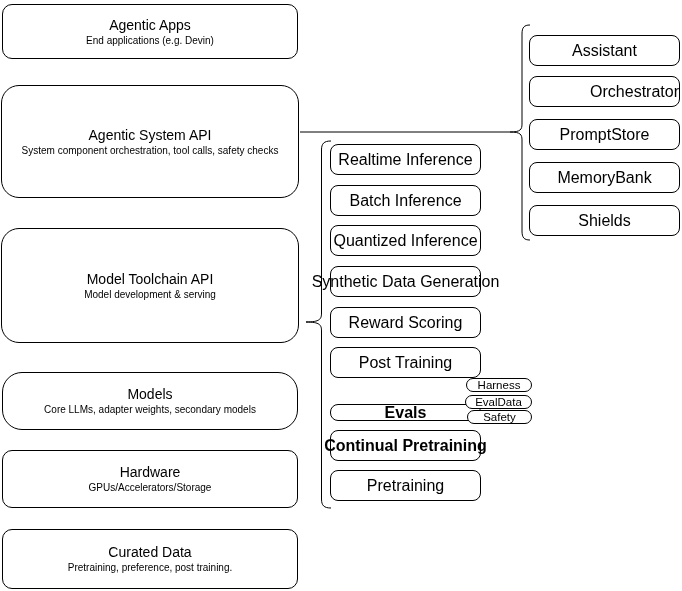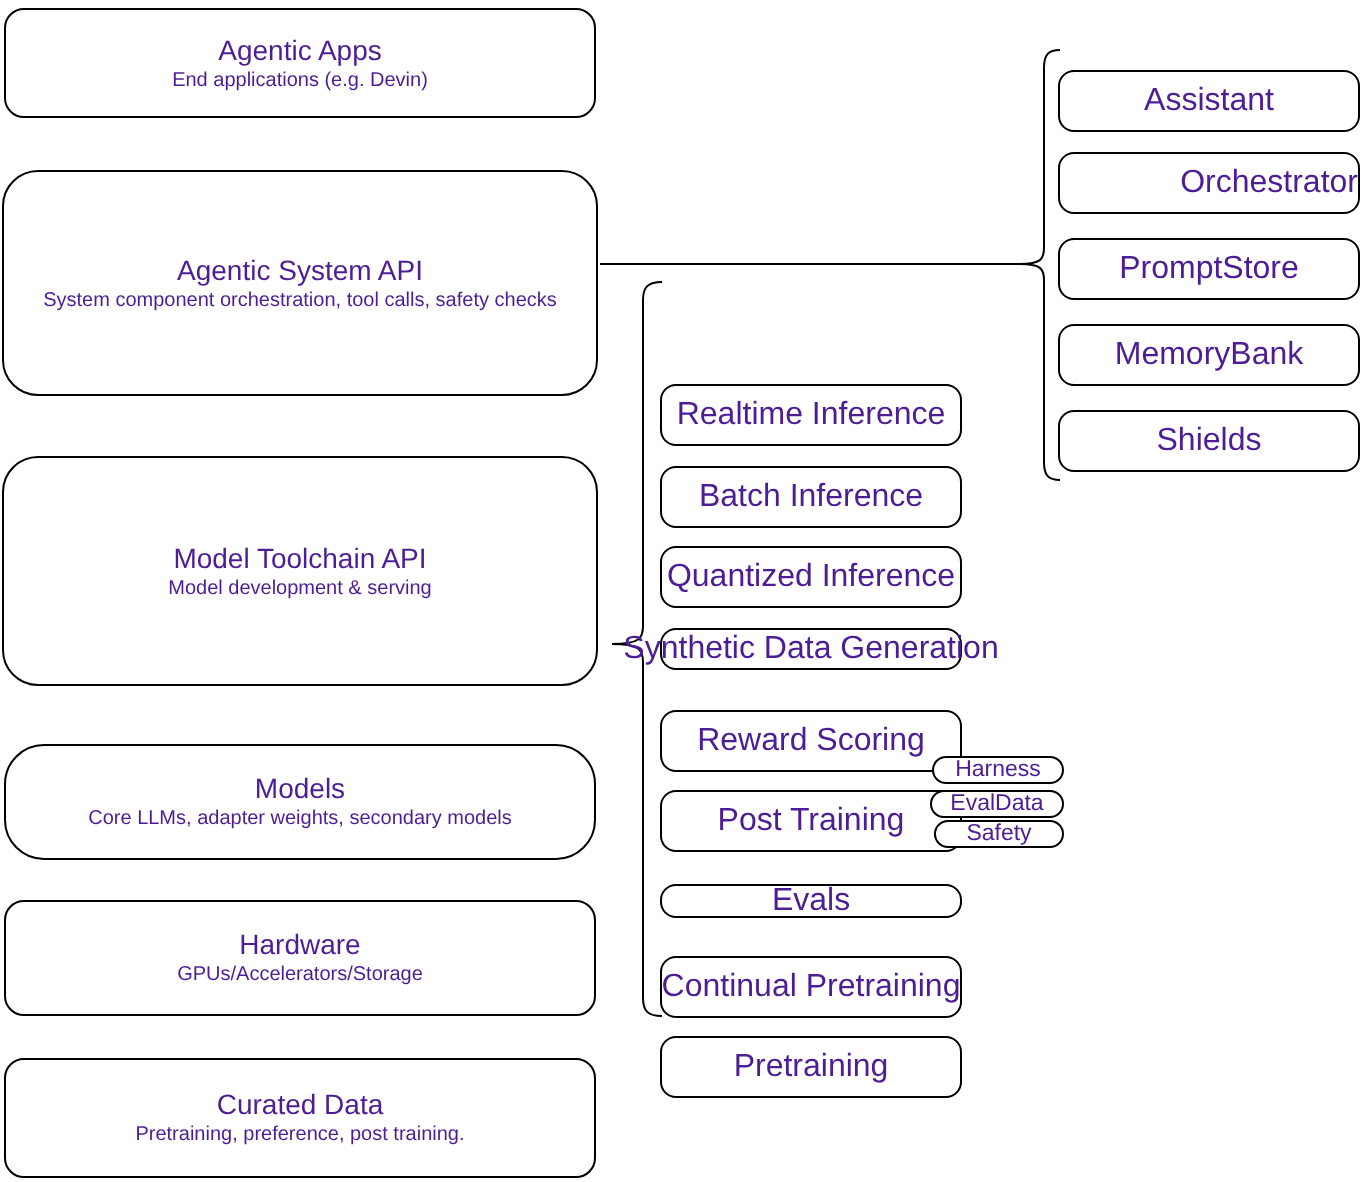--- a/index.html
+++ b/index.html
@@ -1,21 +1,21 @@
 <!DOCTYPE html>
 <html><head>
 <meta charset="utf-8">
 <style>
   html,body{margin:0;padding:0;background:#ffffff;}
   #canvas{
     position:relative;
     width:682px;height:591px;
     background:#ffffff;
     font-family:"Liberation Sans", sans-serif;
-    color:#4c1d95;
+    color:#000000;
     overflow:hidden;
   }
   .node{
     position:absolute;
     box-sizing:border-box;
     border:1px solid #000000;
     background:#ffffff;
     display:flex;
     flex-direction:column;
     align-items:center;
@@ -43,21 +43,21 @@
     border:1px solid #000000;
     background:#ffffff;
     border-radius:8px;
     display:flex;
     align-items:center;
     justify-content:center;
     font-size:11.5px;
     white-space:nowrap;
     z-index:3;
   }
-  .mid{z-index:2;margin-top:48px;}
+  .mid{z-index:2;}
   svg.wires{
     position:absolute;left:0;top:0;
     z-index:1;
     pointer-events:none;
   }
 </style>
 </head>
 <body>
 
 <div id="canvas">
@@ -100,33 +100,33 @@
 
   <div class="node mid leaf" style="left:330px;top:144px;width:151px;height:31px;border-radius:8px;">
     <span>Realtime Inference</span>
   </div>
   <div class="node mid leaf" style="left:330px;top:185px;width:151px;height:31px;border-radius:8px;">
     <span>Batch Inference</span>
   </div>
   <div class="node mid leaf" style="left:330px;top:225px;width:151px;height:31px;border-radius:8px;">
     <span>Quantized Inference</span>
   </div>
-  <div class="node mid leaf" style="left:330px;top:266px;width:151px;height:21px;border-radius:8px;">
+  <div class="node mid leaf" style="left:330px;top:266px;width:151px;height:31px;border-radius:8px;">
     <span>Synthetic Data Generation</span>
   </div>
   <div class="node mid leaf" style="left:330px;top:307px;width:151px;height:31px;border-radius:8px;">
     <span>Reward Scoring</span>
   </div>
   <div class="node mid leaf" style="left:330px;top:347px;width:151px;height:31px;border-radius:8px;">
     <span>Post Training</span>
   </div>
-  <div class="node mid leaf" style="left:330px;top:394px;width:151px;height:17px;border-radius:8px;">
+  <div class="node mid leaf" style="left:330px;top:404px;width:151px;height:17px;border-radius:8px;font-weight:bold;">
     <span>Evals</span>
   </div>
-  <div class="node mid leaf" style="left:330px;top:430px;width:151px;height:31px;border-radius:8px;">
+  <div class="node mid leaf" style="left:330px;top:430px;width:151px;height:31px;border-radius:8px;font-weight:bold;">
     <span>Continual Pretraining</span>
   </div>
   <div class="node mid leaf" style="left:330px;top:470px;width:151px;height:31px;border-radius:8px;">
     <span>Pretraining</span>
   </div>
 
   <div class="pill" style="left:466px;top:378px;width:66px;height:14px;">
     <span>Harness</span>
   </div>
   <div class="pill" style="left:465px;top:395px;width:67px;height:14px;">

